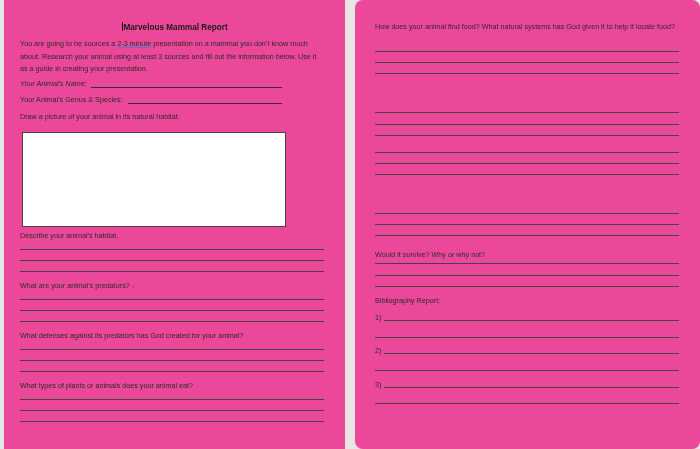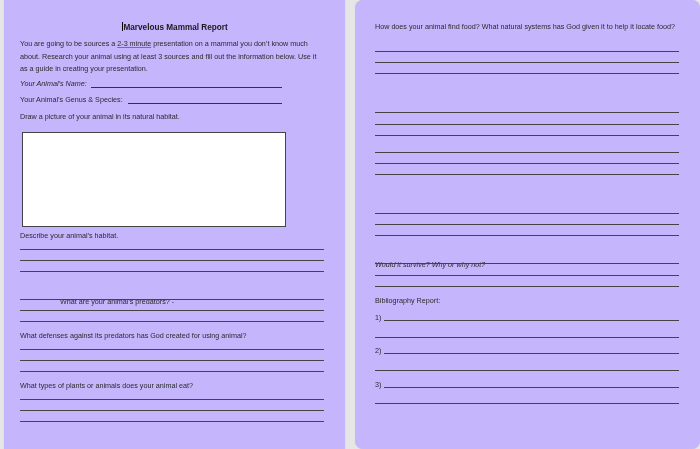--- a/index.html
+++ b/index.html
@@ -3,21 +3,21 @@
 <meta charset="utf-8">
 <style>
   html, body { margin:0; padding:0; }
   body {
     width:700px; height:449px; overflow:hidden;
     background:#e6e6e6;
     font-family:"Liberation Sans", sans-serif;
     position:relative;
   }
   .page {
-    position:absolute; top:0; background:#c4b5fd;
+    position:absolute; top:0; background:#ec4899;
     box-shadow:0 0 1px #c8c8c8;
   }
   #page-left { left:4px; width:341px; height:449px; }
   #page-right { left:355px; width:345px; height:449px;border-radius:8px; }
   .txt {
     position:absolute; font-size:7.2px; color:#2b2b2b; white-space:nowrap; line-height:1;
   }
   .wrap { white-space:normal; line-height:12.5px; }
   .title {
     position:absolute; font-size:8.2px; font-weight:bold; color:#1a1a1a; white-space:nowrap;
@@ -45,26 +45,26 @@
   <div class="field-line" style="left:124px; top:103px; width:154px;"></div>
 
   <div class="txt" style="left:16px; top:113px;">Draw a picture of your animal in its natural habitat.</div>
   <div class="draw-box" style="left:18px; top:132px; width:262px; height:93px;"></div>
 
   <div class="txt" style="left:16px; top:232px;">Describe your animal’s habitat.</div>
   <div class="rule" style="left:16px; top:249px; width:304px;"></div>
   <div class="rule" style="left:16px; top:260px; width:304px;"></div>
   <div class="rule" style="left:16px; top:271px; width:304px;"></div>
 
-  <div class="txt" style="left:16px; top:298px;margin-left:40px;">What are your animal’s predators?  -</div>
+  <div class="txt" style="left:16px; top:282px;">What are your animal’s predators?  -</div>
   <div class="rule" style="left:16px; top:299px; width:304px;"></div>
   <div class="rule" style="left:16px; top:310px; width:304px;"></div>
   <div class="rule" style="left:16px; top:321px; width:304px;"></div>
 
-  <div class="txt" style="left:16px; top:332px;">What defenses against its predators has God created for using animal?</div>
+  <div class="txt" style="left:16px; top:332px;">What defenses against its predators has God created for your animal?</div>
   <div class="rule" style="left:16px; top:349px; width:304px;"></div>
   <div class="rule" style="left:16px; top:360px; width:304px;"></div>
   <div class="rule" style="left:16px; top:371px; width:304px;"></div>
 
   <div class="txt" style="left:16px; top:382px;text-align:center;">What types of plants or animals does your animal eat?</div>
   <div class="rule" style="left:16px; top:399px; width:304px;"></div>
   <div class="rule" style="left:16px; top:410px; width:304px;"></div>
   <div class="rule" style="left:16px; top:421px; width:304px;"></div>
 </div>
 
@@ -78,21 +78,21 @@
   <div class="rule" style="left:20px; top:124px; width:304px;"></div>
   <div class="rule" style="left:20px; top:135px; width:304px;"></div>
   <div class="rule" style="left:20px; top:152px; width:304px;"></div>
   <div class="rule" style="left:20px; top:163px; width:304px;"></div>
   <div class="rule" style="left:20px; top:174px; width:304px;"></div>
 
   <div class="rule" style="left:20px; top:213px; width:304px;"></div>
   <div class="rule" style="left:20px; top:224px; width:304px;"></div>
   <div class="rule" style="left:20px; top:235px; width:304px;"></div>
 
-  <div class="txt" style="left:20px; top:261px;font-style:italic;">Would it survive?  Why or why not?</div>
+  <div class="txt" style="left:20px; top:251px;">Would it survive?  Why or why not?</div>
   <div class="rule" style="left:20px; top:263px; width:304px;"></div>
   <div class="rule" style="left:20px; top:275px; width:304px;"></div>
   <div class="rule" style="left:20px; top:286px; width:304px;"></div>
 
   <div class="txt" style="left:20px; top:297px;">Bibliography Report:</div>
 
   <div class="txt" style="left:20px; top:314px;">1)</div>
   <div class="rule" style="left:29px; top:320px; width:295px;"></div>
   <div class="rule" style="left:20px; top:337px; width:304px;"></div>
 

